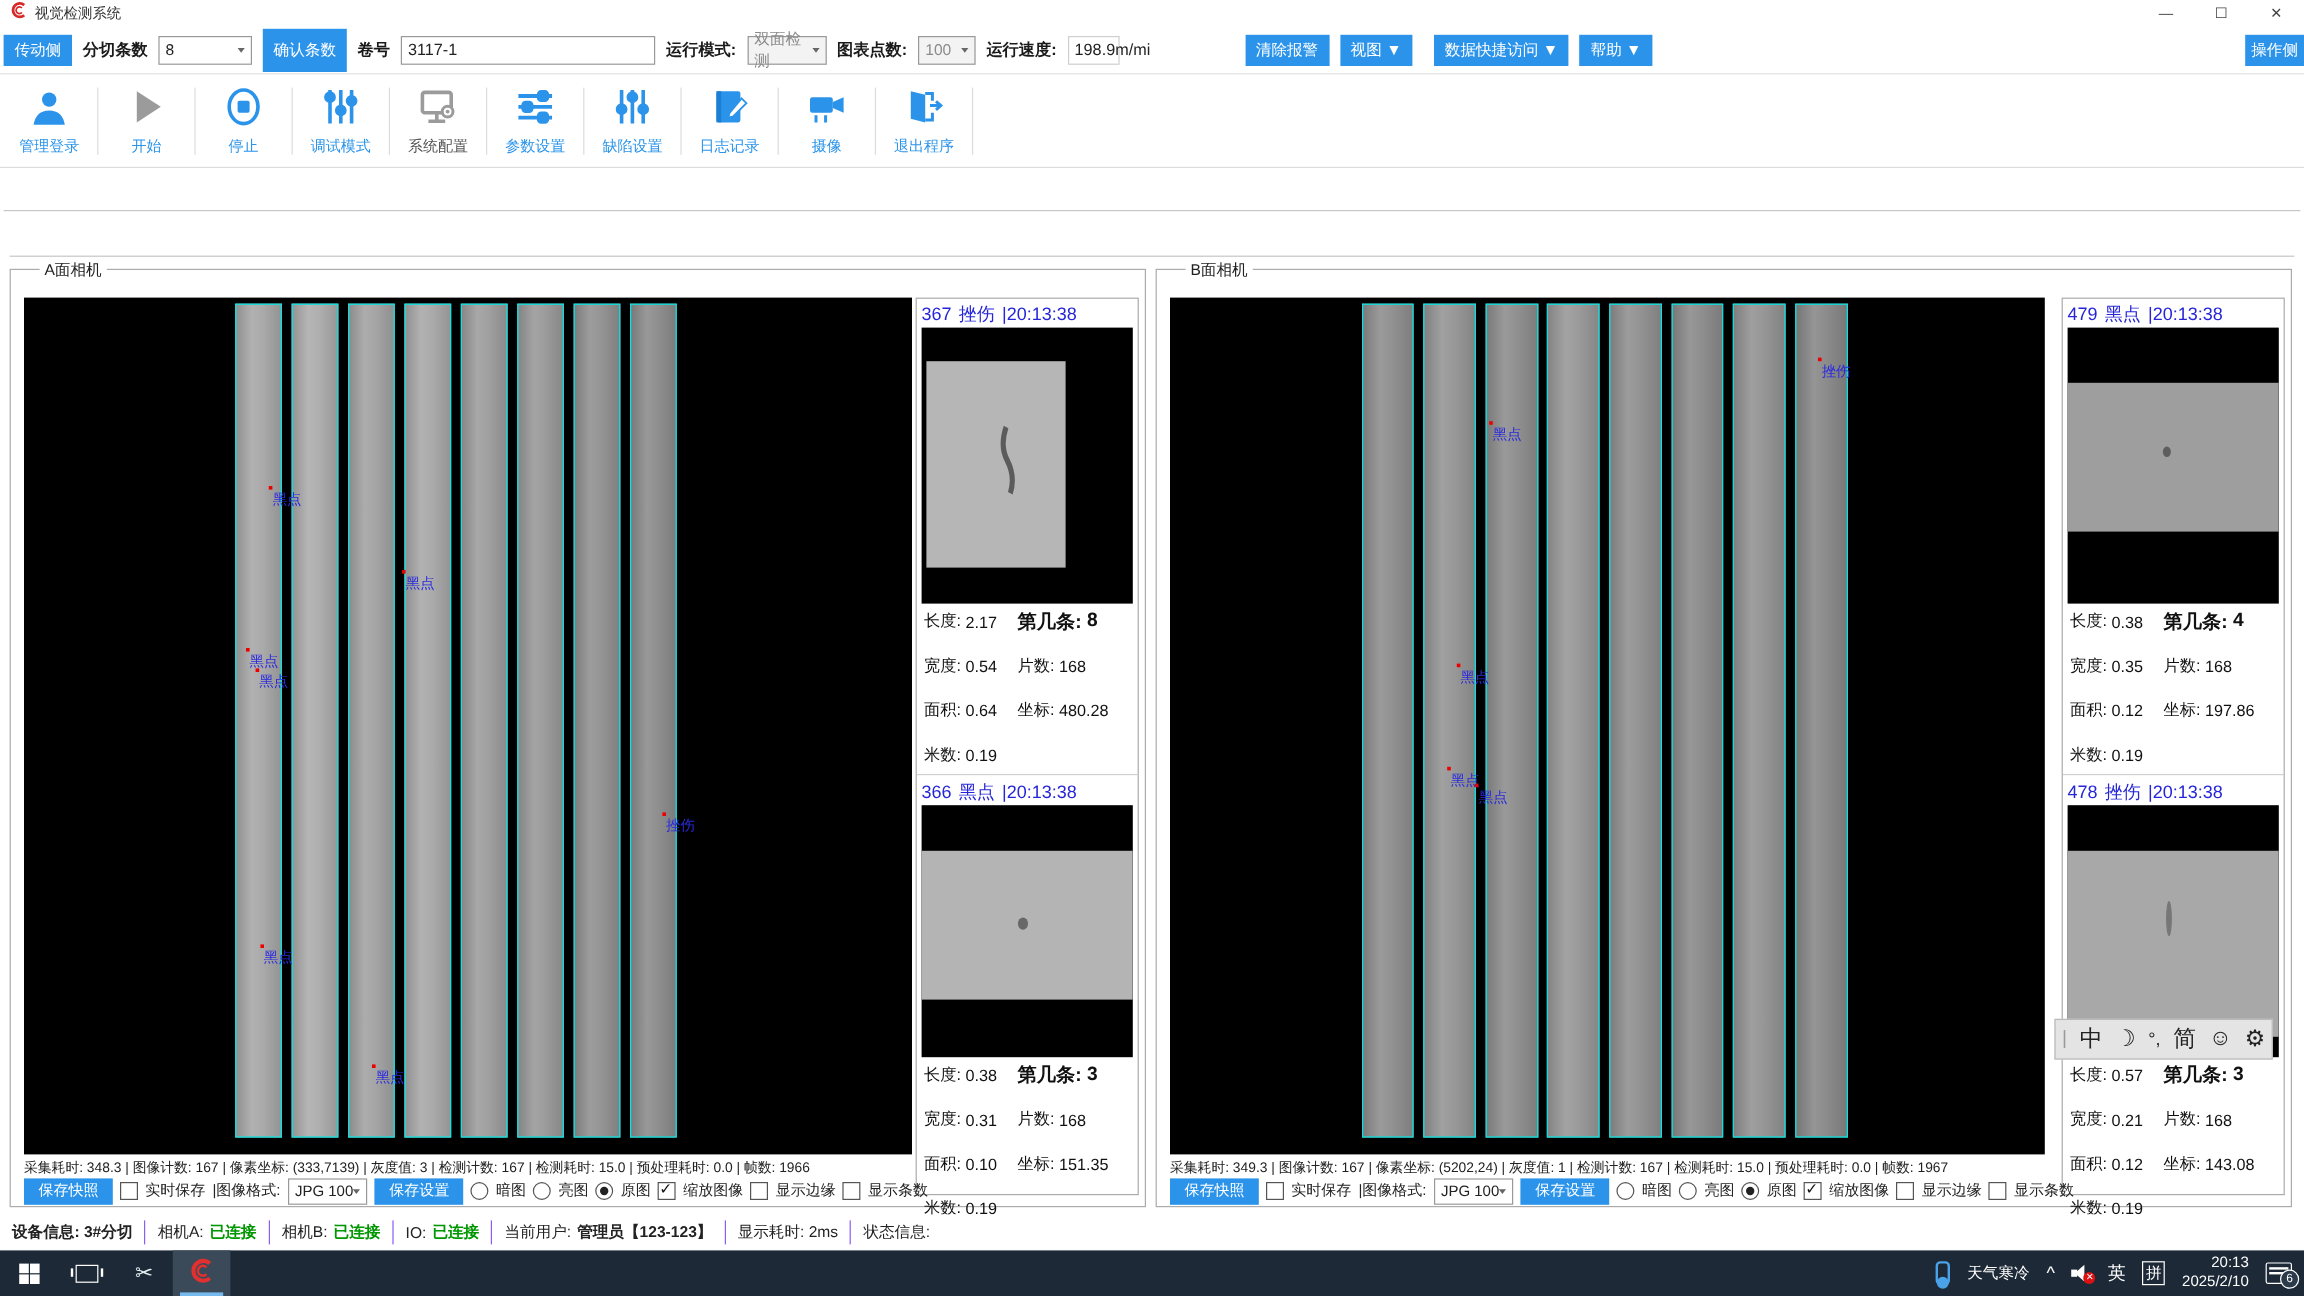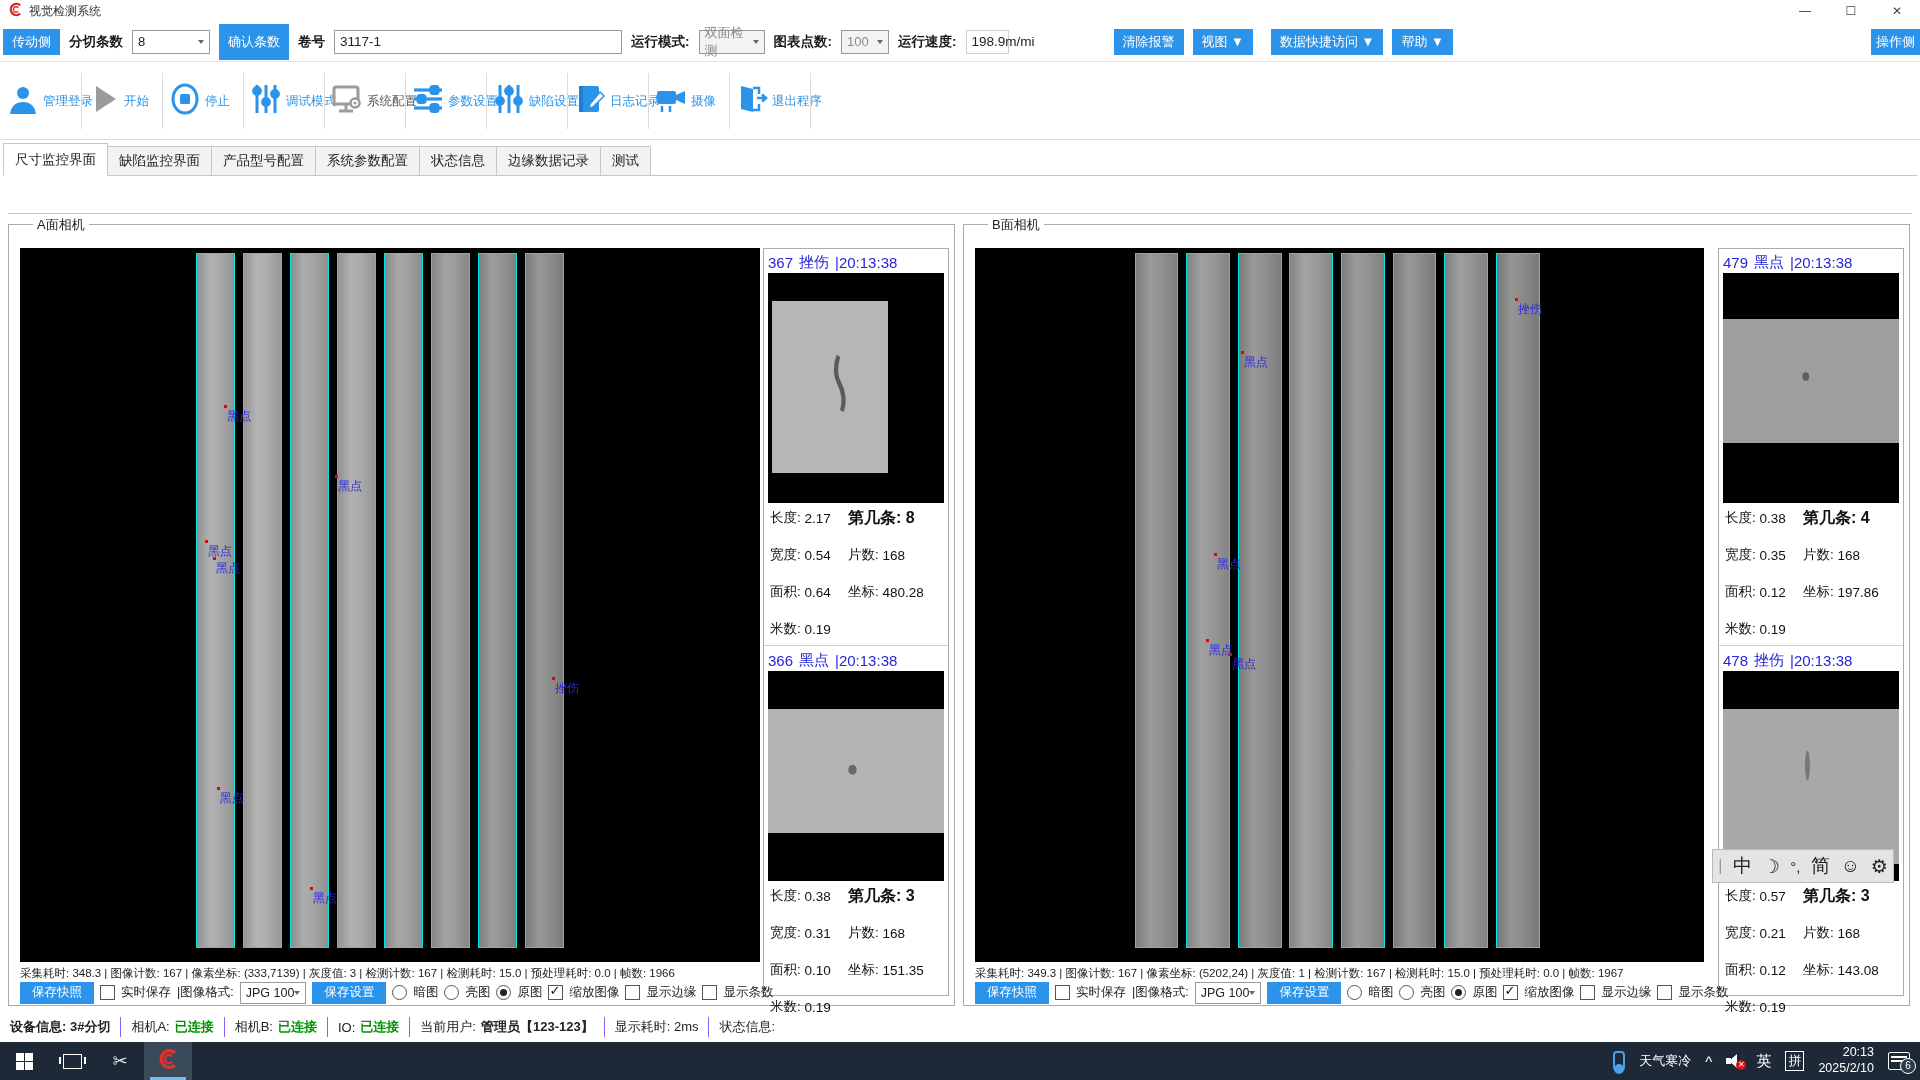--- a/index.html
+++ b/index.html
@@ -19,21 +19,21 @@
        justify-content:center;padding:0 9px;white-space:nowrap;cursor:pointer;}
   .combo{border:1px solid #999;background:#fff;height:24px;box-sizing:border-box;display:flex;align-items:center;
          padding:0 5px;font-size:13px;}
   .combo .arrow{margin-left:auto;width:0;height:0;border-top:4px solid #666;border-left:3.5px solid transparent;border-right:3.5px solid transparent;}
   .combo.muted{background:#f3f3f3;color:#8b8b8b;}
   .tinput{border:1px solid #999;background:#fff;height:24px;box-sizing:border-box;font-size:13.5px;padding:0 5px;
           display:flex;align-items:center;}
   
   #icontoolbar{position:absolute;left:0;top:63px;width:1920px;height:77px;background:#fff;border-bottom:1px solid #ddd;
                display:flex;align-items:center;padding-left:6px;box-sizing:border-box;}
-  .icol{width:70px;display:flex;flex-direction:row;align-items:center;gap:3px;cursor:pointer;}
+  .icol{width:70px;display:flex;flex-direction:column;align-items:center;gap:3px;cursor:pointer;}
   .icol .ilabel{font-size:12.5px;color:#2b94ea;white-space:nowrap;}
   .icol.gray .ilabel{color:#555;}
   .isep{width:1px;height:56px;background:#dcdcdc;margin:0 5px;}
   
   #maintabs{position:absolute;left:3px;top:145px;width:1914px;height:31px;display:flex;align-items:flex-end;}
   .mtab{font-size:13.5px;padding:0 11px;height:28px;line-height:28px;border:1px solid #c6c6c6;background:#f2f2f2;
         margin-right:-1px;cursor:pointer;white-space:nowrap;}
   .mtab.active{background:#fff;height:31px;line-height:31px;border-bottom:1px solid #fff;position:relative;z-index:2;}
   #tabline{position:absolute;left:3px;top:175px;width:1914px;height:1px;background:#c6c6c6;}
   #subtabs{position:absolute;left:8px;top:184px;width:1900px;height:30px;display:flex;align-items:flex-end;}
@@ -128,21 +128,21 @@
 
   <div id="toolbar">
     <button class="btn">传动侧</button>
     <span class="blabel">分切条数</span>
     <div class="combo" style="width:78px">
       <span>8</span>
         <span class="arrow"></span>
     </div>
     <button class="btn" style="height:36px">确认条数</button>
     <span class="blabel">卷号</span>
-    <div class="tinput" style="width:288px">3117-1</div>
+    <div class="tinput" style="width:212px">3117-1</div>
     <span class="blabel">运行模式:</span>
     <div class="combo muted" style="width:66px">
       <span>双面检测</span>
         <span class="arrow"></span>
     </div>
     <span class="blabel">图表点数:</span>
     <div class="combo muted" style="width:48px">
       <span>100</span>
         <span class="arrow"></span>
     </div>
@@ -249,29 +249,20 @@
       <span><svg width="34" height="34" viewBox="0 0 34 34">
             <path d="M6 4 L18 7 L18 30 L6 27 z" fill="#2b94ea"></path>
             <path d="M18 6 L24 6 L24 12 M24 22 L24 28 L18 28" fill="none" stroke="#2b94ea" stroke-width="2.5"></path>
             <path d="M22 16 L30 16 M27 12.5 L31 16 L27 19.5" fill="none" stroke="#2b94ea" stroke-width="2.5"></path>
           </svg></span>
       <span class="ilabel">退出程序</span>
     </div>
       <div class="isep"></div>
   </div>
 
-  <div id="maintabs">
-    <div class="mtab active">尺寸监控界面</div>
-    <div class="mtab">缺陷监控界面</div>
-    <div class="mtab">产品型号配置</div>
-    <div class="mtab">系统参数配置</div>
-    <div class="mtab">状态信息</div>
-    <div class="mtab">边缘数据记录</div>
-    <div class="mtab">测试</div>
-  </div>
   <div id="tabline"></div>
 
   <div id="subtabline"></div>
 
   <div class="groupbox" id="group-a">
     <span class="gtitle">A面相机</span>
     <div class="camimg" id="a-image">
       <div id="a-strips">
           <div class="strip" style="left: 23.8%; width: 5.3%; background-color: rgb(168, 168, 168);"></div>
           <div class="strip" style="left: 30.15%; width: 5.3%; background-color: rgb(173, 173, 173);"></div>

